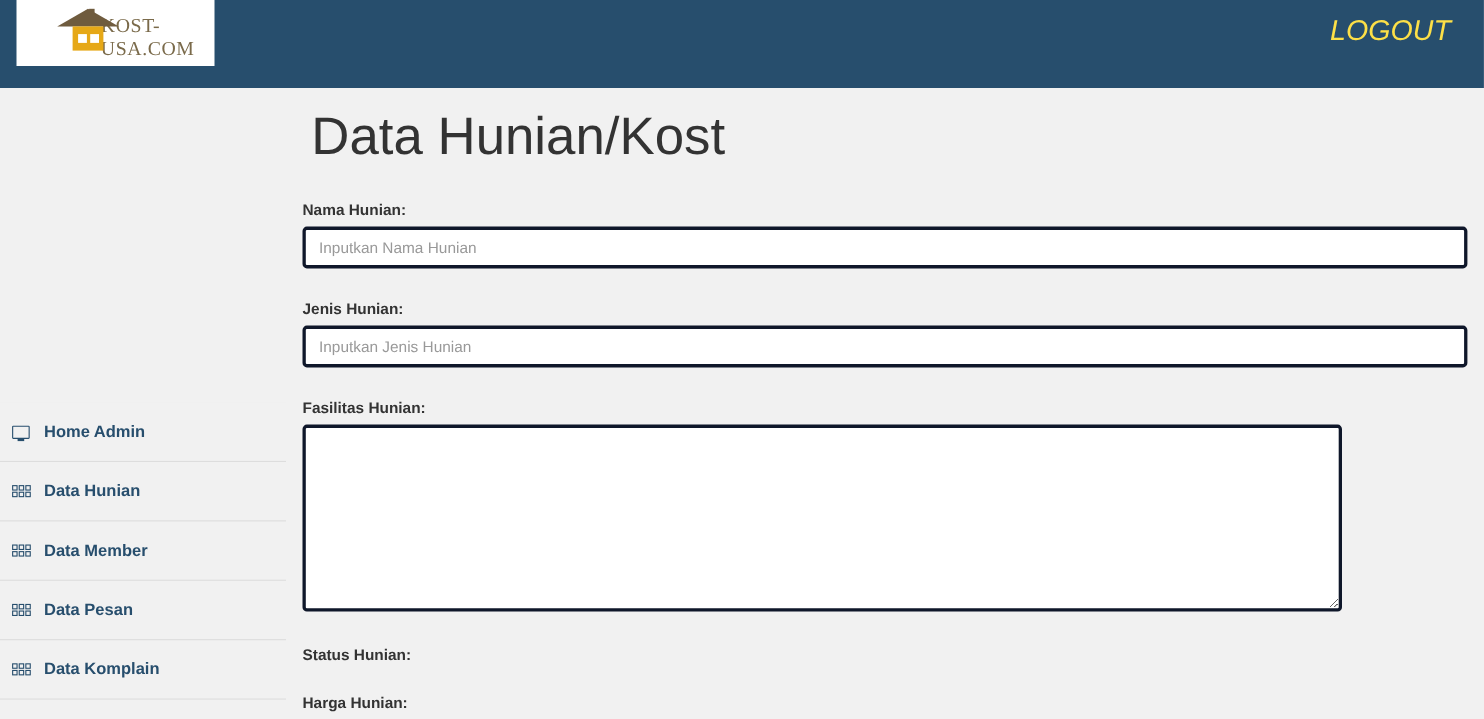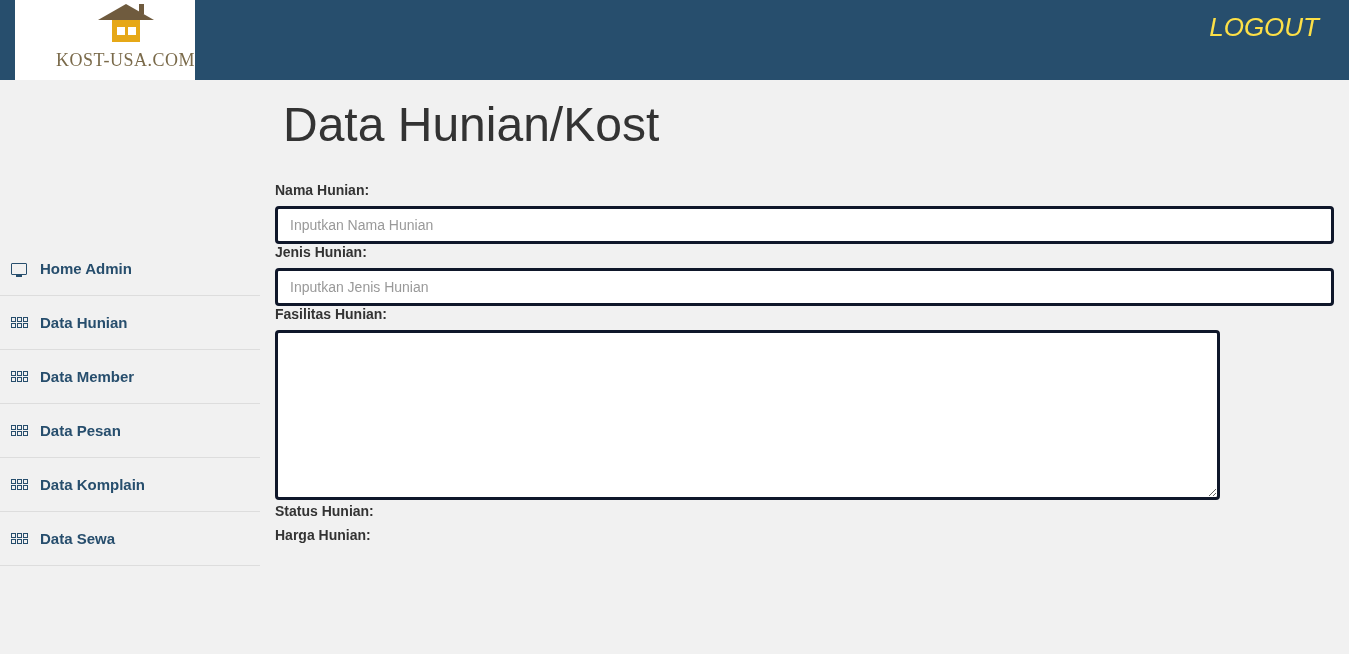--- a/index.html
+++ b/index.html
@@ -16,25 +16,25 @@
     .header {
       background: #274e6d;
       height: 80px;
       display: flex;
       justify-content: space-between;
       align-items: flex-start;
       position: relative;
     }
     .logo {
       width: 180px;
-      height: 80px;
+      height: 60px;
       background: #fff;
       margin-left: 15px;
       display: flex;
-      flex-direction: column;
+      flex-direction: row;
       align-items: center;
       justify-content: center;
       position: relative;
       padding-left: 41px;
     }
     .logo-house {
       position: relative;
       width: 48px;
       height: 32px;
     }
@@ -150,21 +150,21 @@
       padding: 5px 15px 15px 15px;
       background: #f1f1f1;
     }
     .page-title {
       font-size: 48px;
       font-weight: 400;
       color: #333;
       margin: 12px 0 30px 8px;
     }
     .form-group {
-      margin-bottom: 0;
+      margin-bottom: 28px;
     }
     .form-label {
       font-weight: bold;
       font-size: 14px;
       color: #333;
       display: block;
       margin-bottom: 8px;
     }
     .form-control {
       width: 100%;

